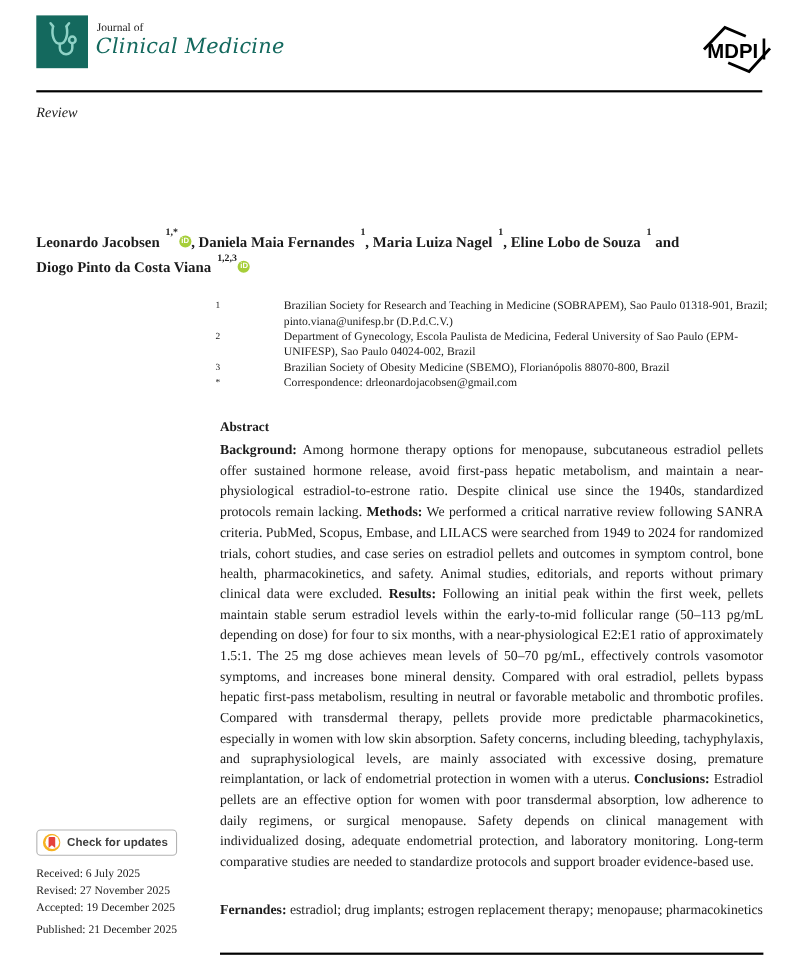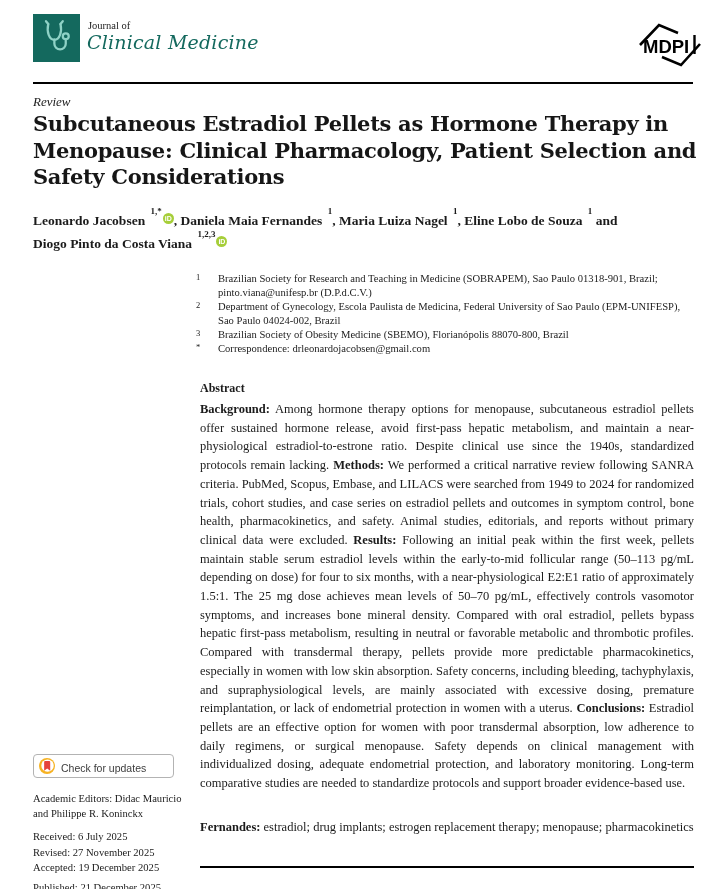--- a/index.html
+++ b/index.html
@@ -68,21 +68,21 @@
   .affiliations {
     position: absolute; left: 196px; top: 272px;
     width: 502px;
     font-size: 10.6px; line-height: 14px;
   }
   .aff-row { display: flex; }
   .aff-marker {
     width: 22px; flex: 0 0 22px;
     font-size: 8.5px; position: relative; top: -2px;
   }
-  .aff-text { flex: 1; }
+  .aff-text { flex: 1; margin-left: 40px; }
   
   .abstract-heading {
     position: absolute; left: 200px; top: 381px;
     font-size: 12px; font-weight: bold;
   }
   .abstract-body {
     position: absolute; left: 200px; top: 400px;
     width: 494px; height: 412px; overflow: hidden;
     text-align: justify;
     font-size: 12.5px; line-height: 18.7px;
@@ -92,23 +92,23 @@
     width: 494px; text-align: justify;
     font-size: 12.5px; line-height: 21px;
   }
   .section-rule {
     position: absolute; left: 200px; top: 866px;
     width: 494px; height: 1.5px; background: #000;
   }
   
   .sidebar { position: absolute; left: 33px; top: 754px; width: 160px; }
   .check-badge {
-    display: inline-flex; align-items: flex-end; gap: 6px;
+    display: inline-flex; align-items: center; gap: 6px;
     border: 1px solid #b3b3b3; border-radius: 4px;
-    padding: 3px 27px 3px 5px; background: #fff; cursor: pointer;
+    padding: 3px 7px 3px 5px; background: #fff; cursor: pointer; font-weight: bold;
   }
   .check-badge span {
     font-family: "Liberation Sans", sans-serif;
     font-size: 10.5px; color: #3d3d3d;
   }
   .editors { margin-top: 13px; font-size: 10.6px; line-height: 15px; width: 158px; }
   .dates { margin-top: 8px; font-size: 10.6px; }
   .date-line { line-height: 15.5px; }
   .date-line:last-child { margin-top: 4px; }
 </style>
@@ -132,21 +132,20 @@
   <svg class="mdpi-logo" width="64" height="48" viewBox="0 0 64 48">
     <polyline points="2,24 21,4 40,12" fill="none" stroke="#000" stroke-width="2.6"></polyline>
     <polyline points="62,23 43,44 24,36" fill="none" stroke="#000" stroke-width="2.6"></polyline>
     <text x="5" y="32" font-family="Liberation Sans, sans-serif" font-weight="bold" font-size="18.5" fill="#000">MDPI</text>
     <line x1="56.5" y1="14" x2="56.5" y2="33" stroke="#000" stroke-width="2.4"></line>
   </svg>
 
   <div class="header-rule"></div>
 
   <div class="review-label">Review</div>
-  <h1 class="title">Subcutaneous Estradiol Pellets as Hormone Therapy in Menopause: Clinical Pharmacology, Patient Selection and Safety Considerations</h1>
   <div class="authors"><span>Leonardo Jacobsen </span><sup class="a-sup">1,*</sup><span class="orcid">iD</span><span>, </span><span>Daniela Maia Fernandes </span><sup class="a-sup">1</sup><span>, </span><span>Maria Luiza Nagel </span><sup class="a-sup">1</sup><span>, </span><span>Eline Lobo de Souza </span><sup class="a-sup">1</sup><span> and </span><span>Diogo Pinto da Costa Viana </span><sup class="a-sup">1,2,3</sup><span class="orcid">iD</span></div>
 
   <div class="affiliations">
       <div class="aff-row">
         <span class="aff-marker">1</span>
         <span class="aff-text">Brazilian Society for Research and Teaching in Medicine (SOBRAPEM), Sao Paulo 01318-901, Brazil; pinto.viana@unifesp.br (D.P.d.C.V.)</span>
       </div>
       <div class="aff-row">
         <span class="aff-marker">2</span>
         <span class="aff-text">Department of Gynecology, Escola Paulista de Medicina, Federal University of Sao Paulo (EPM-UNIFESP), Sao Paulo 04024-002, Brazil</span>
@@ -169,21 +168,20 @@
 
   <aside class="sidebar">
     <div class="check-badge">
       <svg width="16" height="16" viewBox="0 0 18 18">
         <circle cx="9" cy="9" r="9" fill="#F6B221"></circle>
         <circle cx="9.6" cy="8.6" r="7" fill="#ffffff"></circle>
         <path d="M5.8,4.4 q0,-1.1 1.1,-1.1 h4.6 q1.1,0 1.1,1.1 v10 l-3.4,-2.7 l-3.4,2.7 z" fill="#E5433C"></path>
       </svg>
       <span>Check for updates</span>
     </div>
-    <div class="editors">Academic Editors: Didac Mauricio and Philippe R. Koninckx</div>
     <div class="dates">
         <div class="date-line">Received: 6 July 2025</div>
         <div class="date-line">Revised: 27 November 2025</div>
         <div class="date-line">Accepted: 19 December 2025</div>
         <div class="date-line">Published: 21 December 2025</div>
       </div>
   </aside>
 
 </div>
 

